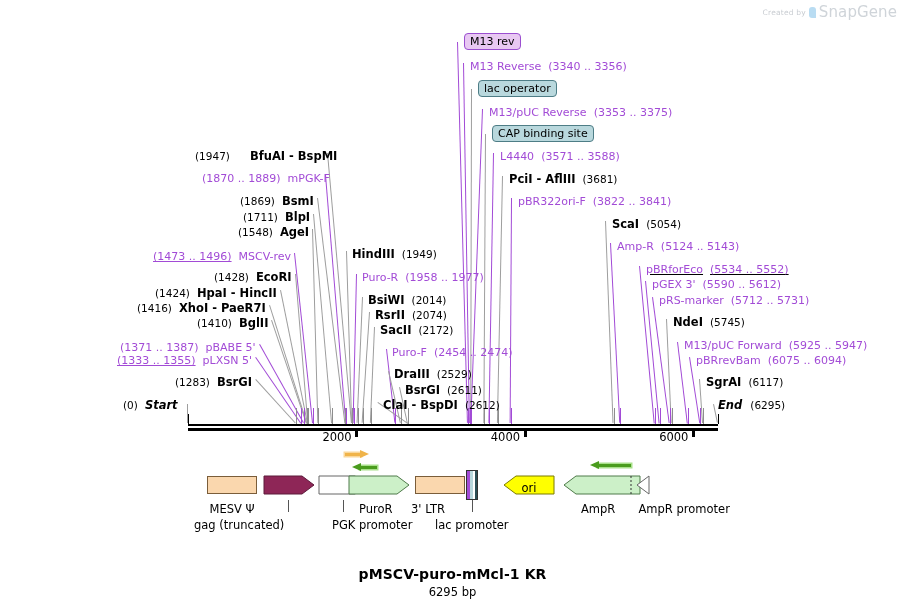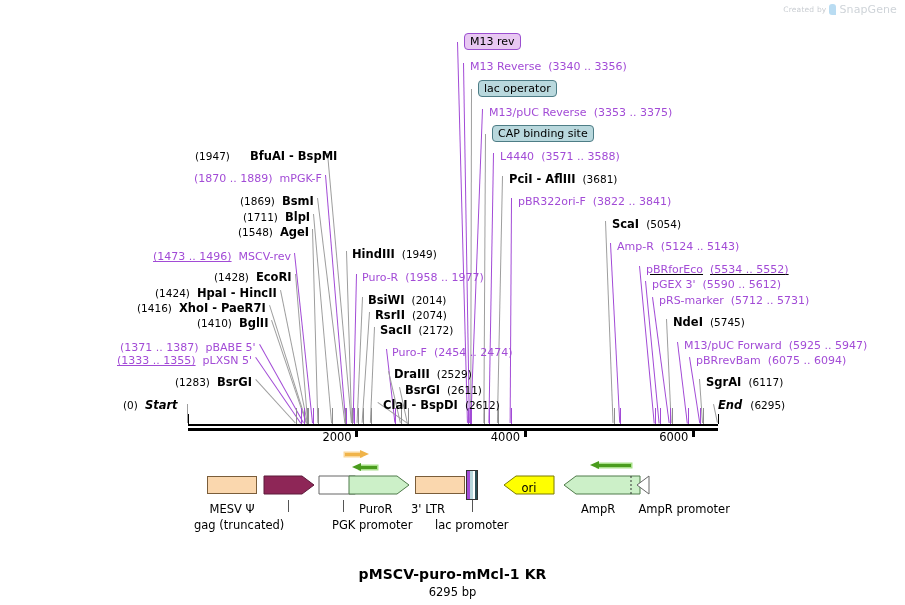--- a/index.html
+++ b/index.html
@@ -7,21 +7,21 @@
     width:905px;height:605px;overflow:hidden;background:#ffffff;
     font-family:"DejaVu Sans","Liberation Sans",sans-serif;
     color:#000;position:relative;
   }
   #stage{position:relative;width:905px;height:605px;}
 
   
   .watermark{position:absolute;right:8px;top:3px;display:flex;align-items:center;gap:3px;}
   .wm-text{font-size:7.5px;color:#c9cdd2;letter-spacing:.2px;}
   .wm-logo{width:7px;height:11px;background:#b9dcf2;border-radius:3px 3px 0 3px;display:inline-block;}
-  .wm-brand{font-size:11px;color:#cfd4d9;letter-spacing:.1px;}
+  .wm-brand{font-size:15px;color:#cfd4d9;letter-spacing:.1px;}
 
   
   .lbl{position:absolute;white-space:nowrap;line-height:1;}
   .enz{color:#000;font-size:11.5px;font-weight:bold;}
   .pos{color:#000;font-size:10.5px;font-weight:normal;}
   .prm{color:#a24bd6;font-size:11px;}
   .ital{font-style:italic;font-weight:bold;font-size:11.5px;}
 
   
   .boxlbl{position:absolute;white-space:nowrap;font-size:11px;line-height:1;
@@ -150,21 +150,21 @@
       <div class="hash v" style="left: 654.686px; top: 408px; height: 16px;"></div>
       <div class="hash v" style="left: 659.569px; top: 408px; height: 16px;"></div>
       <div class="hash v" style="left: 669.673px; top: 408px; height: 16px;"></div>
       <div class="hash" style="left: 671.693px; top: 408px; height: 16px;"></div>
       <div class="hash v" style="left: 687.774px; top: 408px; height: 16px;"></div>
       <div class="hash v" style="left: 700.235px; top: 408px; height: 16px;"></div>
       <div class="hash" style="left: 703.014px; top: 408px; height: 16px;"></div>
     </div>
   <div id="labels">
       <div class="lbl" style="left: 195px; top: 147px;"><span class="pos" style="margin-left: 0px; margin-right: 20px;">(1947)</span><span class="enz">BfuAI  -  BspMI</span></div>
-      <div class="lbl" style="left: 194px; top: 169px;"><span class="prm" style="margin-left: 0px; margin-right: 7px;">(1870 .. 1889)</span><span class="prm">mPGK-F</span></div>
+      <div class="lbl" style="left: 194px; top: 169px;"><span class="prm" style="margin-left: 8px; margin-right: 7px;">(1870 .. 1889)</span><span class="prm">mPGK-F</span></div>
       <div class="lbl" style="left: 240px; top: 192px;"><span class="pos" style="margin-left: 0px; margin-right: 7px;">(1869)</span><span class="enz">BsmI</span></div>
       <div class="lbl" style="left: 243px; top: 208px;"><span class="pos" style="margin-left: 0px; margin-right: 7px;">(1711)</span><span class="enz">BlpI</span></div>
       <div class="lbl" style="left: 238px; top: 223px;"><span class="pos" style="margin-left: 0px; margin-right: 7px;">(1548)</span><span class="enz">AgeI</span></div>
       <div class="lbl" style="left: 153px; top: 247px;"><span class="prm" style="margin-left: 0px; margin-right: 7px; text-decoration: underline;">(1473 .. 1496)</span><span class="prm">MSCV-rev</span></div>
       <div class="lbl" style="left: 214px; top: 268px;"><span class="pos" style="margin-left: 0px; margin-right: 7px;">(1428)</span><span class="enz">EcoRI</span></div>
       <div class="lbl" style="left: 155px; top: 284px;"><span class="pos" style="margin-left: 0px; margin-right: 7px;">(1424)</span><span class="enz">HpaI  -  HincII</span></div>
       <div class="lbl" style="left: 137px; top: 299px;"><span class="pos" style="margin-left: 0px; margin-right: 7px;">(1416)</span><span class="enz">XhoI  -  PaeR7I</span></div>
       <div class="lbl" style="left: 197px; top: 314px;"><span class="pos" style="margin-left: 0px; margin-right: 7px;">(1410)</span><span class="enz">BglII</span></div>
       <div class="lbl" style="left: 120px; top: 338px;"><span class="prm" style="margin-left: 0px; margin-right: 7px;">(1371 .. 1387)</span><span class="prm">pBABE 5'</span></div>
       <div class="lbl" style="left: 117px; top: 351px;"><span class="prm" style="margin-left: 0px; margin-right: 7px; text-decoration: underline;">(1333 .. 1355)</span><span class="prm">pLXSN 5'</span></div>

